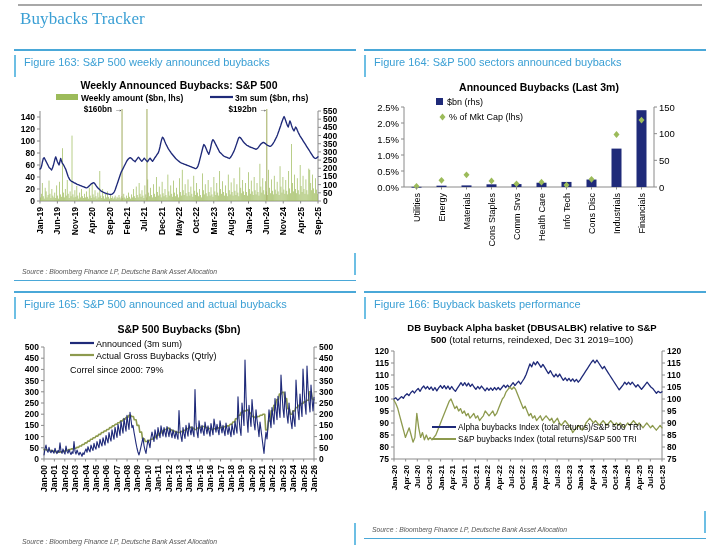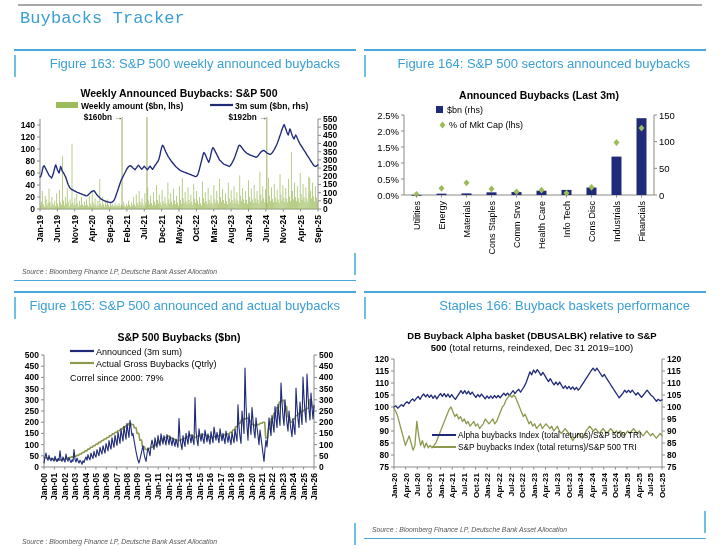--- a/index.html
+++ b/index.html
@@ -10,40 +10,40 @@
     color:#000;
     overflow:hidden;
   }
   .page{position:relative;width:720px;height:550px;}
 
   
   .top-rule{position:absolute;left:18px;top:4px;width:684px;height:2px;background:#a8a8a8;}
   .page-title{
     position:absolute;left:20px;top:9px;
     font-size:17px;color:#3a9fd4;letter-spacing:.1px;
-    font-family:Liberation Mono, monospace;
+    font-family:Liberation Serif, serif;
   }
 
   
   .panel{position:absolute;background:#fff;}
   .panel .p-top{position:absolute;left:0;top:0;width:100%;height:1.5px;background:#4aa8d8;}
   .panel .p-bot{position:absolute;left:0;bottom:0;width:100%;height:1.5px;background:#4aa8d8;}
   .panel .p-accent{position:absolute;left:0;top:6px;width:2px;height:22px;background:#6dbfe4;}
   .panel .p-accent-b{position:absolute;right:0;bottom:6px;width:2px;height:22px;background:#6dbfe4;}
   .fig-title{
-    position:absolute;left:10px;top:7px;right:16px;
-    font-size:13px;color:#3a9fd4;white-space:nowrap;text-align:right;
+    position:absolute;left:10px;top:7px;right:10px;
+    font-size:11px;color:#3a9fd4;white-space:nowrap;
   }
   .src{
     position:absolute;left:8px;bottom:6px;
     font-size:6.8px;color:#555;font-style:italic;
     font-family:"Liberation Sans", sans-serif;
   }
 
-  .plotwrap{position:absolute;left:0;top:28px;right:0;bottom:20px;margin-top:8px;}
+  .plotwrap{position:absolute;left:0;top:28px;right:0;bottom:20px;}
   svg{display:block;}
 </style>
 </head>
 <body>
 
 <div class="page">
 
   <div class="top-rule"></div>
   <div class="page-title">Buybacks Tracker</div>
 
@@ -639,21 +639,21 @@
         </svg>
     </div>
     <div class="src">Source : Bloomberg Finance LP, Deutsche Bank Asset Allocation</div>
   </div>
 
   <div class="panel" id="panel4" style="left:364px;top:291px;width:342px;height:248px;">
     <div class="p-top"></div>
     <div class="p-bot"></div>
     <div class="p-accent"></div>
     <div class="p-accent-b"></div>
-    <div class="fig-title">Staples 166: Buyback baskets performance</div>
+    <div class="fig-title">Figure 166: Buyback baskets performance</div>
     <div class="plotwrap">
       <svg id="svg166" width="342" height="200" viewBox="0 0 342 200">
           <text x="168" y="12" font-size="9.5" font-family="&quot;Liberation Sans&quot;, sans-serif" font-weight="bold" fill="#000" text-anchor="middle">DB Buyback Alpha basket (DBUSALBK) relative to S&amp;P</text>
           <text x="168" y="24" font-size="9.5" font-family="&quot;Liberation Sans&quot;, sans-serif" text-anchor="middle" fill="#000"><tspan font-weight="bold">500</tspan><tspan> (total returns, reindexed, Dec 31 2019=100)</tspan></text>
           <line x1="30" y1="32" x2="30" y2="140" stroke="#8a8a8a" stroke-width="1"></line>
           <line x1="298" y1="32" x2="298" y2="140" stroke="#8a8a8a" stroke-width="1"></line>
           <line x1="30" y1="140" x2="298" y2="140" stroke="#8a8a8a" stroke-width="1"></line>
           <line x1="27" y1="140" x2="30" y2="140" stroke="#8a8a8a" stroke-width="1"></line>
           <line x1="298" y1="140" x2="301" y2="140" stroke="#8a8a8a" stroke-width="1"></line>
           <text x="25" y="143" font-size="8.5" font-family="&quot;Liberation Sans&quot;, sans-serif" font-weight="bold" fill="#000" text-anchor="end">75</text>

